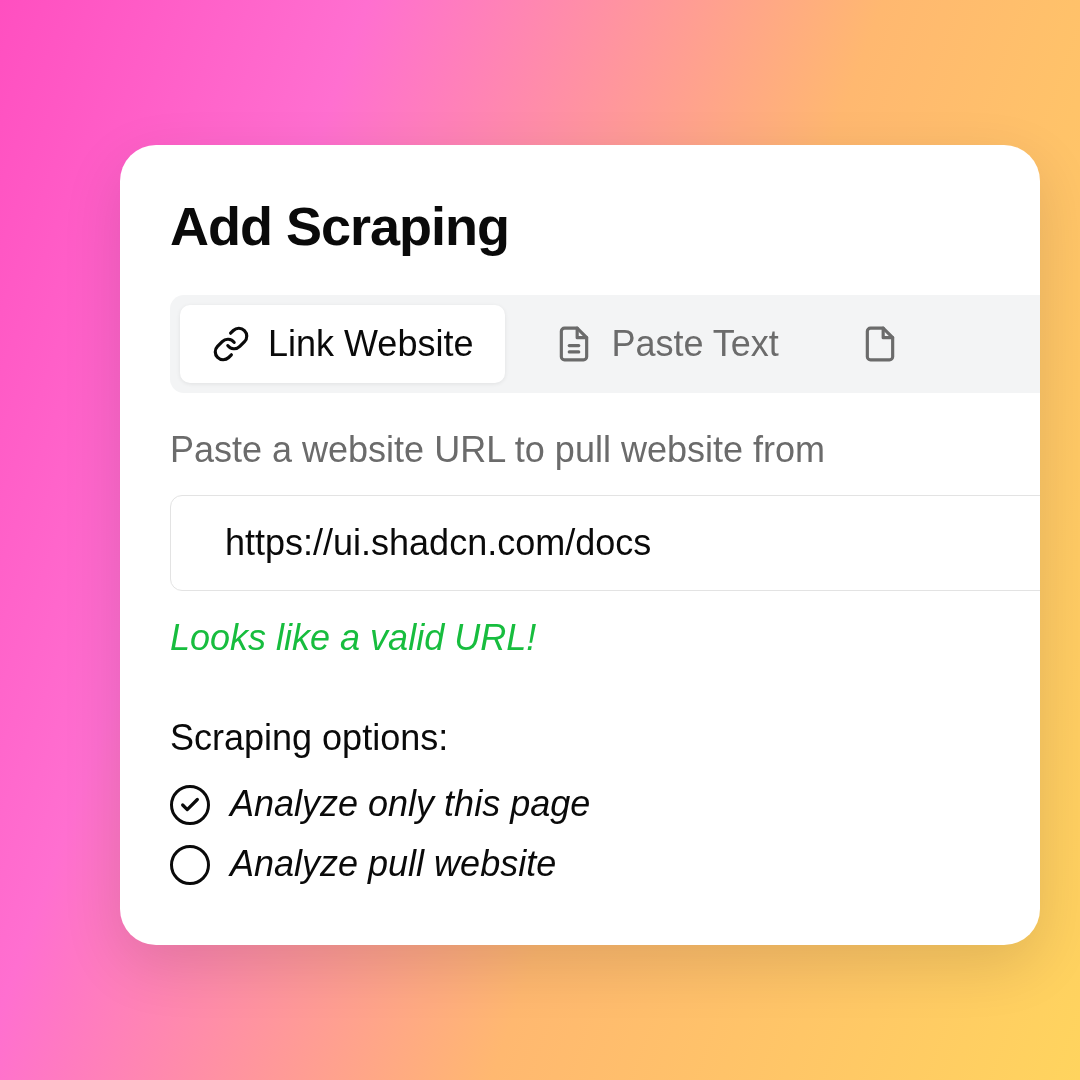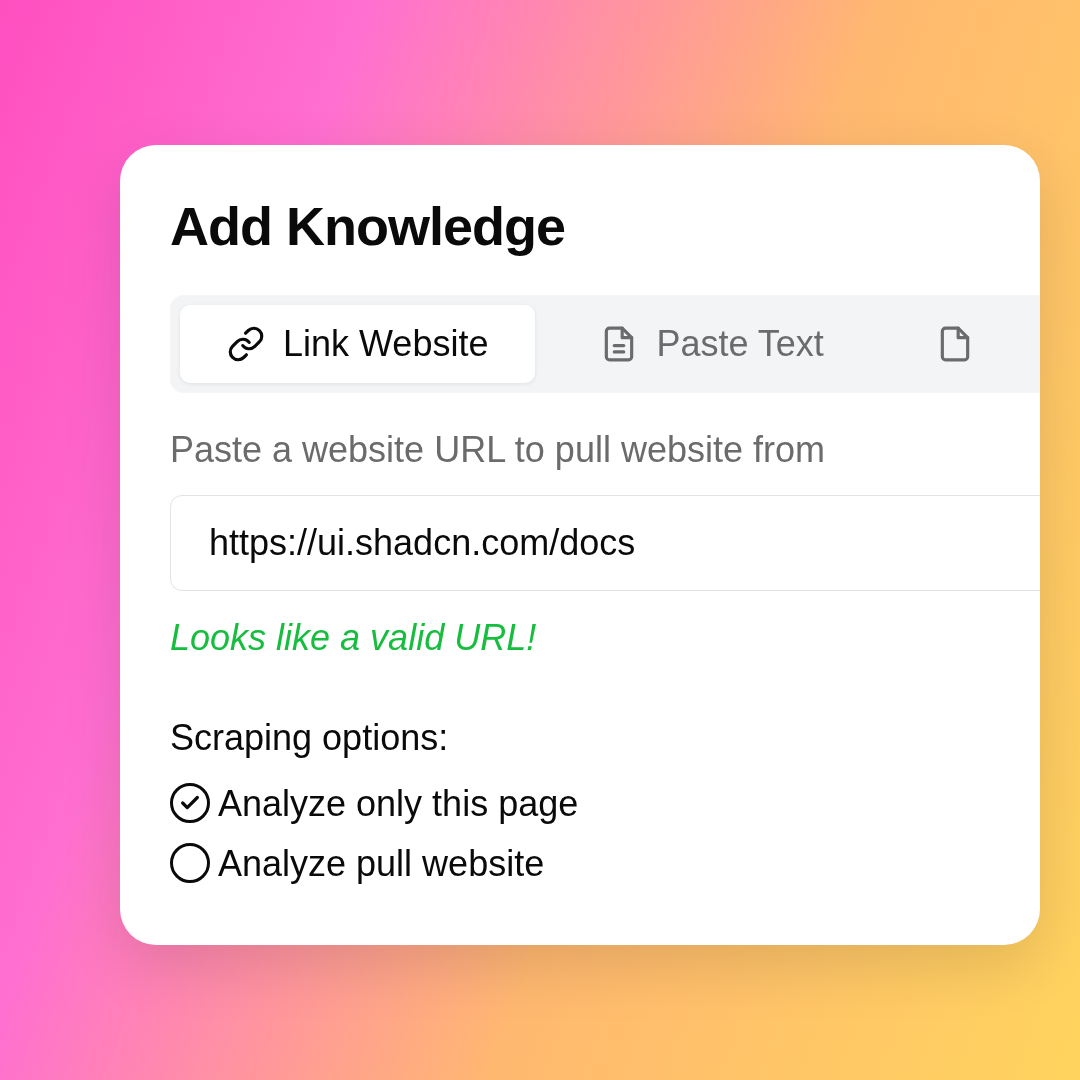--- a/index.html
+++ b/index.html
@@ -45,21 +45,21 @@
       display: flex;
       gap: 18px;
       align-items: center;
       width: 900px;
     }
     
     .tab {
       display: flex;
       align-items: center;
       gap: 18px;
-      padding: 18px 47px;
+      padding: 18px 32px;
       border-radius: 10px;
       font-size: 36px;
       font-weight: 500;
       cursor: pointer;
       white-space: nowrap;
     }
     
     .tab.active {
       background: #ffffff;
       color: #0a0a0a;
@@ -81,21 +81,21 @@
       font-size: 36px;
       font-weight: 400;
       margin-top: 36px;
       margin-bottom: 24px;
     }
     
     .url-input {
       width: 890px;
       border: 1px solid #e3e3e3;
       border-radius: 12px;
-      padding: 26px 38px;
+      padding: 26px 54px;
       font-size: 36px;
       font-weight: 400;
       color: #0a0a0a;
       font-family: inherit;
       outline: none;
     }
     
     .validation-text {
       color: #17bd3e;
       font-size: 36px;
@@ -113,23 +113,24 @@
     }
     
     .radio-group {
       display: flex;
       flex-direction: column;
       gap: 18px;
     }
     
     .radio-option {
       display: flex;
-      align-items: flex-start;
-      gap: 8px;
+      align-items: flex-end;
+      gap: 20px;
       cursor: pointer;
+      font-style: italic;
     }
     
     .radio-circle {
       width: 40px;
       height: 40px;
       border: 3px solid #0a0a0a;
       border-radius: 50%;
       display: flex;
       align-items: center;
       justify-content: center;
@@ -145,21 +146,21 @@
       font-size: 36px;
       color: #0a0a0a;
       font-weight: 400;
     }
   </style>
 </head>
 <body>
 
 <div class="card">
   
-  <h1 class="title">Add Knowledge</h1>
+  <h1 class="title">Add Scraping</h1>
   
   <div class="tabs-container">
 
     <div class="tab active">
       <svg viewBox="0 0 24 24" fill="none" stroke="#0a0a0a" stroke-width="2" stroke-linecap="round" stroke-linejoin="round">
         <path d="M10 13a5 5 0 0 0 7.54.54l3-3a5 5 0 0 0-7.07-7.07l-1.72 1.71"></path>
         <path d="M14 11a5 5 0 0 0-7.54-.54l-3 3a5 5 0 0 0 7.07 7.07l1.71-1.71"></path>
       </svg>
       <span>Link Website</span>
     </div>

